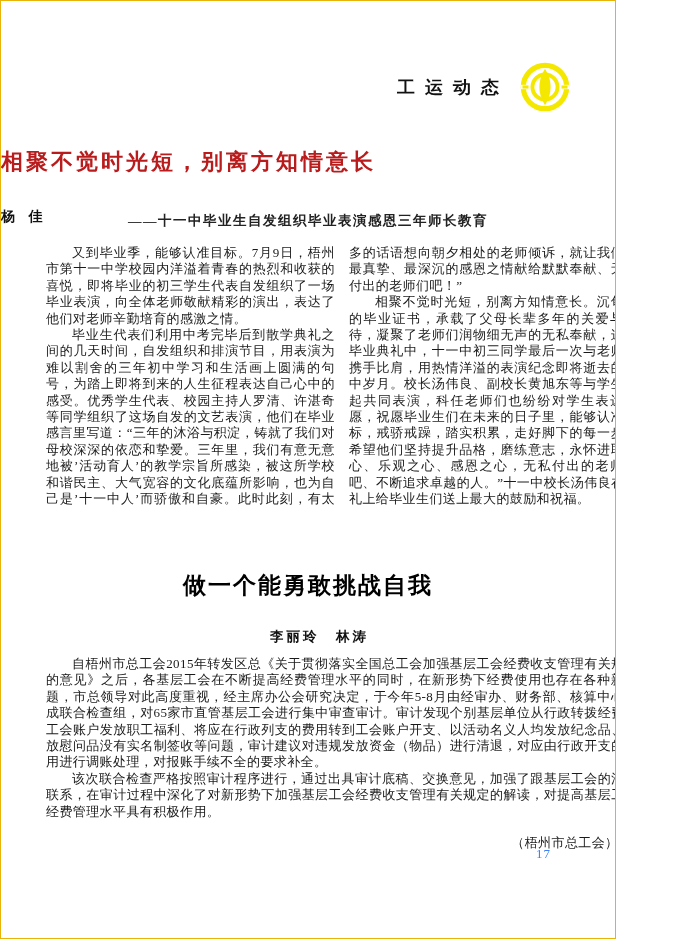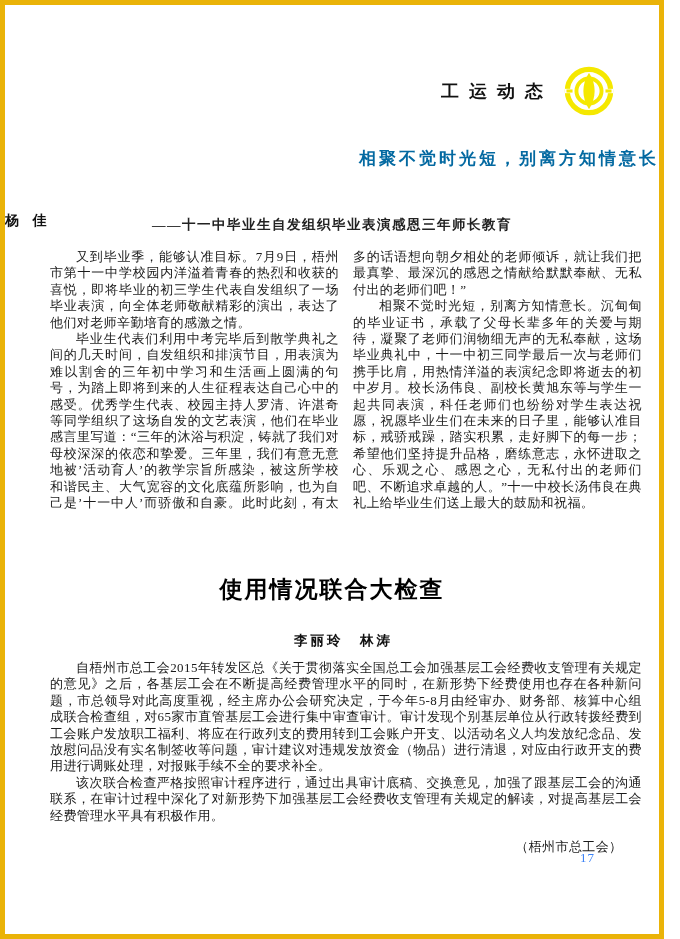--- a/index.html
+++ b/index.html
@@ -1,22 +1,22 @@
 <!DOCTYPE html>
 <html><head>
 <meta charset="utf-8">
 <style>
   html, body { margin: 0; padding: 0; background: #ffffff; }
   .page {
     position: relative;
-    width: 664px;
+    width: 616px;
     height: 939px;
     box-sizing: border-box;
     background: #ffffff;
-    border: 5px solid #eab308;
+    border: 1px solid #eab308;
     font-family: "Liberation Serif", "DejaVu Serif", serif;
     color: #1a1a1a;
     overflow: hidden;
   }
 
   
   .header {
     position: absolute;
     top: 60px;
     right: 44px;
@@ -33,25 +33,25 @@
     transform: scaleY(0.95);
     white-space: nowrap;
   }
   .logo { width: 52px; height: 52px; flex: 0 0 auto; }
 
   
   .a1-title {
     position: absolute;
     top: 131px;
     left: 0; right: 0;
-    text-align: right;
-    font-size: 17px;
+    text-align: left;
+    font-size: 22px;
     font-weight: bold;
     letter-spacing: 3px;
-    color: #0369a1;
+    color: #b91c1c;
   }
   .a1-subtitle {
     position: absolute;
     top: 179px;
     left: 0; right: 0;
     text-align: center;
     font-size: 13.5px;
     font-weight: bold;
     letter-spacing: 1.5px;
     color: #222;
@@ -165,21 +165,21 @@
   <div class="a1-author">杨 佳</div>
 
   <div class="a1-body body-text">
     <p>又到毕业季，能够认准目标。7月9日，梧州市第十一中学校园内洋溢着青春的热烈和收获的喜悦，即将毕业的初三学生代表自发组织了一场毕业表演，向全体老师敬献精彩的演出，表达了他们对老师辛勤培育的感激之情。</p>
     <p>毕业生代表们利用中考完毕后到散学典礼之间的几天时间，自发组织和排演节目，用表演为难以割舍的三年初中学习和生活画上圆满的句号，为踏上即将到来的人生征程表达自己心中的感受。优秀学生代表、校园主持人罗清、许湛奇等同学组织了这场自发的文艺表演，他们在毕业感言里写道：“三年的沐浴与积淀，铸就了我们对母校深深的依恋和挚爱。三年里，我们有意无意地被’活动育人’的教学宗旨所感染，被这所学校和谐民主、大气宽容的文化底蕴所影响，也为自己是’十一中人’而骄傲和自豪。此时此刻，有太多的话语想向朝夕相处的老师倾诉，就让我们把最真挚、最深沉的感恩之情献给默默奉献、无私付出的老师们吧！”</p>
     <p>相聚不觉时光短，别离方知情意长。沉甸甸的毕业证书，承载了父母长辈多年的关爱与期待，凝聚了老师们润物细无声的无私奉献，这场毕业典礼中，十一中初三同学最后一次与老师们携手比肩，用热情洋溢的表演纪念即将逝去的初中岁月。校长汤伟良、副校长黄旭东等与学生一起共同表演，科任老师们也纷纷对学生表达祝愿，祝愿毕业生们在未来的日子里，能够认准目标，戒骄戒躁，踏实积累，走好脚下的每一步；希望他们坚持提升品格，磨练意志，永怀进取之心、乐观之心、感恩之心，无私付出的老师们吧、不断追求卓越的人。”十一中校长汤伟良在典礼上给毕业生们送上最大的鼓励和祝福。</p>
     <div class="a1-attribution">（梧州市第十一中学）</div>
   </div>
 
   <h2 class="a2-title">
-    <span style="display:block">使用情况联合大检查</span>
+    <span style="display:block">做一个能勇敢挑战自我</span>
   </h2>
   <div class="a2-authors">李丽玲　林涛</div>
 
   <div class="a2-body body-text">
     <p>自梧州市总工会2015年转发区总《关于贯彻落实全国总工会加强基层工会经费收支管理有关规定的意见》之后，各基层工会在不断提高经费管理水平的同时，在新形势下经费使用也存在各种新问题，市总领导对此高度重视，经主席办公会研究决定，于今年5-8月由经审办、财务部、核算中心组成联合检查组，对65家市直管基层工会进行集中审查审计。审计发现个别基层单位从行政转拨经费到工会账户发放职工福利、将应在行政列支的费用转到工会账户开支、以活动名义人均发放纪念品、发放慰问品没有实名制签收等问题，审计建议对违规发放资金（物品）进行清退，对应由行政开支的费用进行调账处理，对报账手续不全的要求补全。</p>
     <p><span>该次联合检查严格按照审计程序进行，通过出具审计底稿、交换意见，加强了跟基层工会的沟通联系，在审计过程中深化了对新形势下加强基层工会经费收支管理有关规定的解读，对提高基层工会经费管理水平具有积极作用。</span><span class="a2-attribution">（梧州市总工会）</span></p>
   </div>
 
   <div class="page-number">17</div>
 

